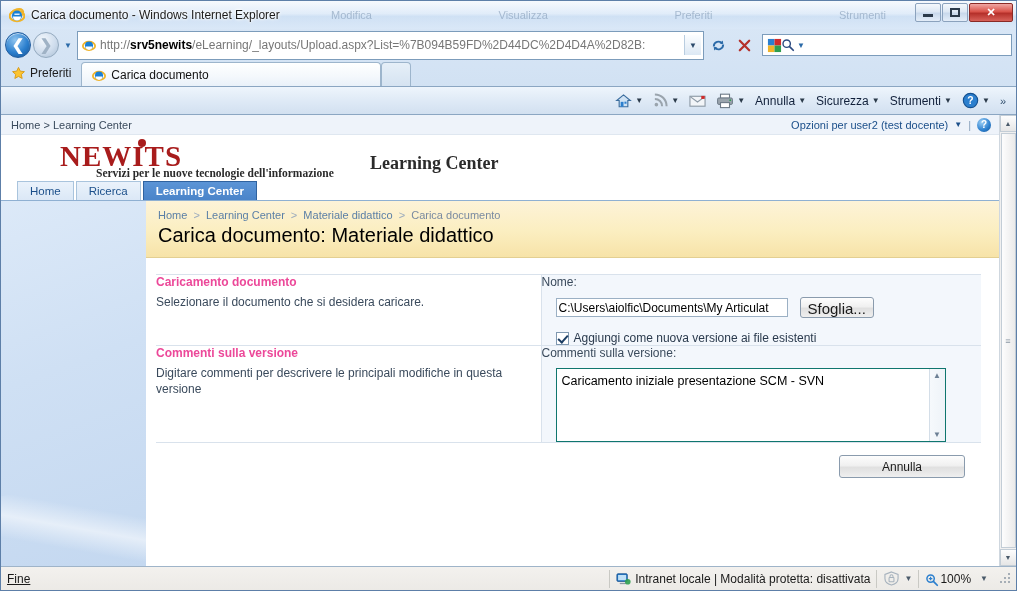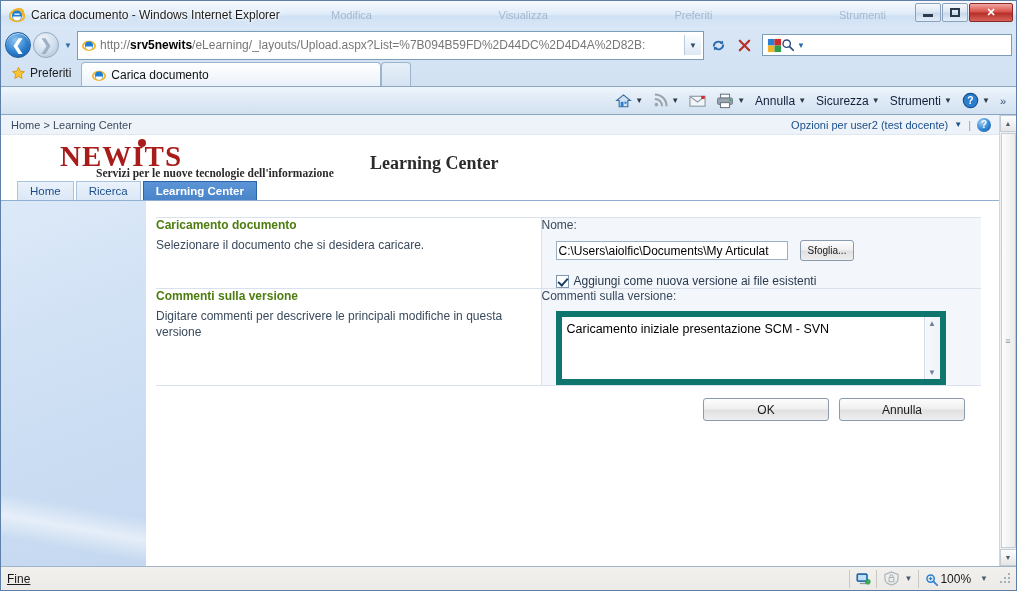--- a/index.html
+++ b/index.html
@@ -235,49 +235,49 @@
   table.formtbl td { vertical-align: top; padding: 0; }
   td.leftcell {
     width: 385px; border-top: 1px solid #d9e2ec; border-right: 1px solid #d9e2ec;
     padding: 10px 14px 18px 12px; background: #fff;
   }
   td.rightcell {
     border-top: 1px solid #d9e2ec; background: #f3f7fc;
     padding: 10px 12px 16px 10px;
   }
   tr.lastrow td.leftcell, tr.lastrow td.rightcell { border-bottom: 1px solid #d9e2ec; }
-  .flabel { font-weight: bold; font-size: 12px; color: #4d7c0f; }
+  .flabel { font-weight: bold; font-size: 12px; color: #ec4899; }
   .fdesc { font-size: 12px; color: #3a4a5c; margin-top: 5px; line-height: 16px; }
   .rlabel { font-size: 12px; color: #3a4a5c; margin-bottom: 8px; }
   .fileline { display: flex; align-items: center; gap: 12px; margin-left: 14px; }
   input.filetext {
     width: 232px; height: 19px; border: 1px solid #9bb0c4; background: #fff;
     font-family: "Liberation Sans", sans-serif; font-size: 12px; color: #000;
     padding: 0 2px;
   }
   .btn {
     border: 1px solid #8a9bad; border-radius: 3px;
     background: linear-gradient(180deg,#fdfdfd 0%,#f0f0f0 45%,#e0e0e0 55%,#efefef 100%);
-    font-family: "Liberation Sans", sans-serif; font-size: 10px; color: #1a1a1a;
+    font-family: "Liberation Sans", sans-serif; font-size: 15px; color: #1a1a1a;
     padding: 2px 7px; height: 21px;
   }
   .btn.big { width: 126px; height: 23px; font-size: 12px; }
   .chkline { display: flex; align-items: center; gap: 5px; margin: 13px 0 0 14px; }
   .chkbox {
     width: 13px; height: 13px; border: 1px solid #7f98b0; background: #fff;
     position: relative; flex: none;
   }
   .chkbox.checked::after {
     content: ""; position: absolute; left: 3px; top: 0px;
     width: 4px; height: 8px; border: solid #1b3d63;
     border-width: 0 2px 2px 0; transform: rotate(42deg);
   }
   .chklabel { font-size: 12px; color: #2a3a4d; }
   .ta-wrap {
-    width: 390px; height: 74px; border: 6px solid #0f766e; background: #ec4899;
+    width: 390px; height: 74px; border: 1px solid #0f766e; background: #ec4899;
     margin-left: 14px; display: flex;
   }
   .ta-wrap textarea {
     flex: 1 1 auto; border: none; outline: none; resize: none;
     font-family: "Liberation Sans", sans-serif; font-size: 12.5px; color: #000;
     padding: 4px 5px; line-height: 16px; background: #fff;
   }
   .ta-scroll {
     width: 16px; flex: none; border-left: 1px solid #d4dee8;
     background: linear-gradient(90deg,#f6f9fc,#eef3f8);
@@ -539,20 +539,32 @@
         <div class="sptab active">Learning Center</div>
       </div>
 
       <div id="sp-body">
         <div id="quicklaunch">
           <div class="sheen"></div>
         </div>
 
         <div id="content">
 
+          <div id="titlebar-area">
+            <div id="crumbs">
+              <a>Home</a>
+              <span class="gt">&gt;</span>
+              <a>Learning Center</a>
+              <span class="gt">&gt;</span>
+              <a>Materiale didattico</a>
+              <span class="gt">&gt;</span>
+              <span>Carica documento</span>
+            </div>
+            <div id="pagetitle">Carica documento: Materiale didattico</div>
+          </div>
 
           <div id="formwrap">
             <table class="formtbl">
               <tbody>
                   <tr>
                 <td class="leftcell">
                   <div class="flabel">Caricamento documento</div>
                   <div class="fdesc">Selezionare il documento che si desidera caricare.</div>
                 </td>
                 <td class="rightcell">
@@ -580,21 +592,20 @@
                       <span class="ar">▲</span>
                       <span class="ar">▼</span>
                     </div>
                   </div>
                 </td>
               </tr>
             </tbody>
               </table>
 
             <div id="btnrow">
-              <button class="btn big">OK</button>
               <button class="btn big">Annulla</button>
             </div>
           </div>
 
         </div>
       </div>
     </div>
 
     <div id="page-scroll">
       <div class="sbtn">▲</div>
@@ -608,20 +619,21 @@
     <div class="sep"></div>
     <div class="cell" id="status-zone">
       <span class="zicon icon">
         <svg width="15" height="14" viewBox="0 0 16 15">
           <rect x="1" y="2" width="11" height="8" rx="1" fill="#2b7fce" stroke="#14508f" stroke-width="1"></rect>
           <rect x="2.2" y="3.2" width="8.6" height="5.6" fill="#bfe0f7"></rect>
           <path d="M4 11.6 h7 v1.4 h-7 z" fill="#8d9aa6"></path>
           <circle cx="12.6" cy="10.4" r="3" fill="#2e9e4f" opacity=".9"></circle>
         </svg>
       </span>
+      <span>Intranet locale | Modalità protetta: disattivata</span>
     </div>
     <div class="sep"></div>
     <div class="cell">
       <span class="icon">
         <svg width="17" height="15" viewBox="0 0 18 16">
           <path d="M9 1 L16 3.6 V8 c0 3.6 -3.2 6 -7 7 c-3.8 -1 -7 -3.4 -7 -7 V3.6 z" fill="none" stroke="#a6b2bd" stroke-width="1.2"></path>
           <rect x="6.4" y="7" width="5.2" height="4.4" rx=".6" fill="none" stroke="#a6b2bd" stroke-width="1.1"></rect>
           <path d="M7.4 7 V5.6 a1.6 1.6 0 0 1 3.2 0 V7" fill="none" stroke="#a6b2bd" stroke-width="1.1"></path>
         </svg>
       </span>

